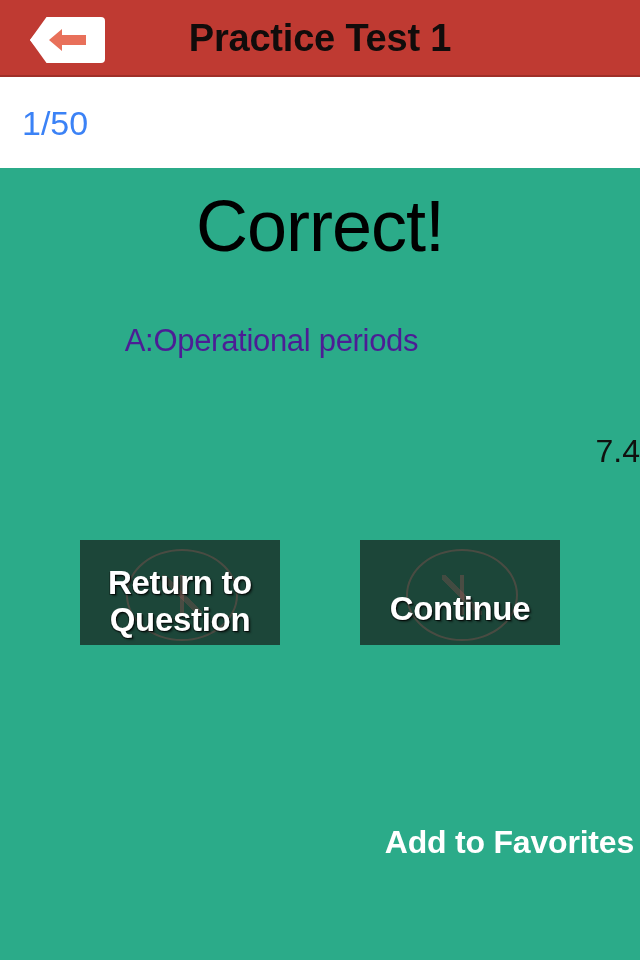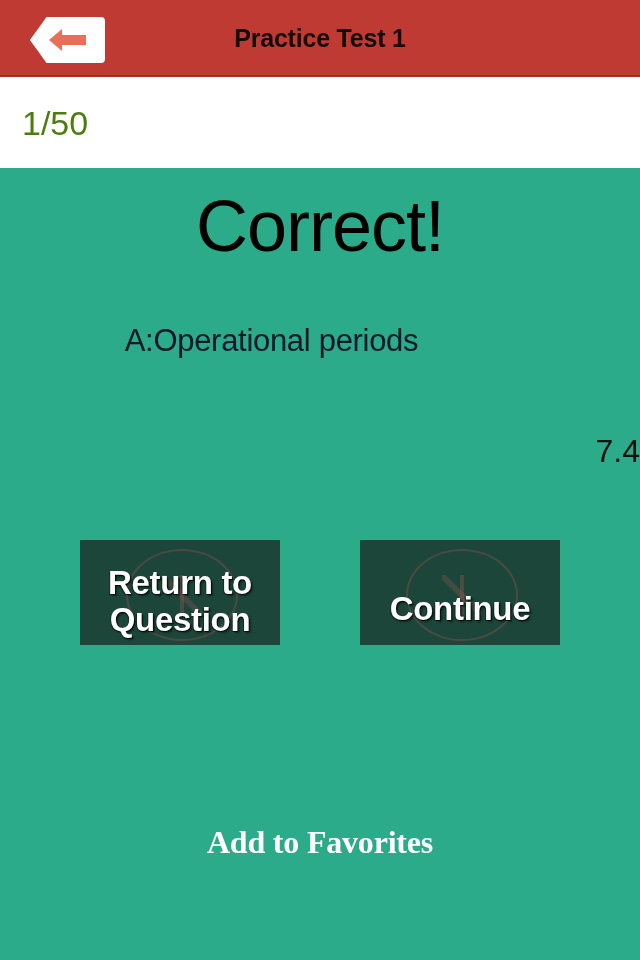--- a/index.html
+++ b/index.html
@@ -70,42 +70,42 @@
   }
 
   .header-title {
     position: absolute;
     left: 0;
     top: 0;
     width: 640px;
     height: 77px;
     line-height: 77px;
     text-align: center;
-    font-size: 25px;
+    font-size: 38px;
     font-weight: bold;
     color: #110c0b;
     letter-spacing: -0.2px;
   }
 
   
   .counter-bar {
     position: absolute;
     left: 0;
     top: 77px;
     width: 640px;
     height: 91px;
     background: #ffffff;
   }
   .counter-text {
     position: absolute;
     left: 22px;
     top: 50%;
     transform: translateY(-50%);
     font-size: 34px;
-    color: #4d7c0f;
+    color: #3b82f6;
     letter-spacing: 0px;
   }
 
   
   .body-area {
     position: absolute;
     left: 0;
     top: 168px;
     width: 640px;
     height: 792px;
@@ -126,21 +126,21 @@
   }
 
   .answer-text {
     position: absolute;
     left: 0;
     top: 155px;
     width: 543px;
     text-align: center;
     font-size: 31px;
     font-weight: normal;
-    color: #0f172a;
+    color: #4c1d95;
     letter-spacing: -0.3px;
   }
 
   .reference-text {
     position: absolute;
     left: 0;
     top: 265px;
     width: 640px;
     text-align: right;
     font-size: 32px;
@@ -210,29 +210,29 @@
   }
   #btn-continue .btn-label {
     padding-top: 34px;
   }
 
   .favorites-button {
     position: absolute;
     left: 0;
     top: 655px;
     width: 640px;
-    text-align: center;
+    text-align: right;
     font-size: 32px;
     font-weight: bold;
     color: #ffffff;
     letter-spacing: -0.2px;
     cursor: pointer;
     background: transparent;
     border: 0;
-    font-family: Liberation Serif, serif;
+    font-family: Liberation Sans, sans-serif;
   }
 </style>
 </head>
 <body>
 
 <div id="app">
 
   <div class="header">
 
     <div class="back-button">

